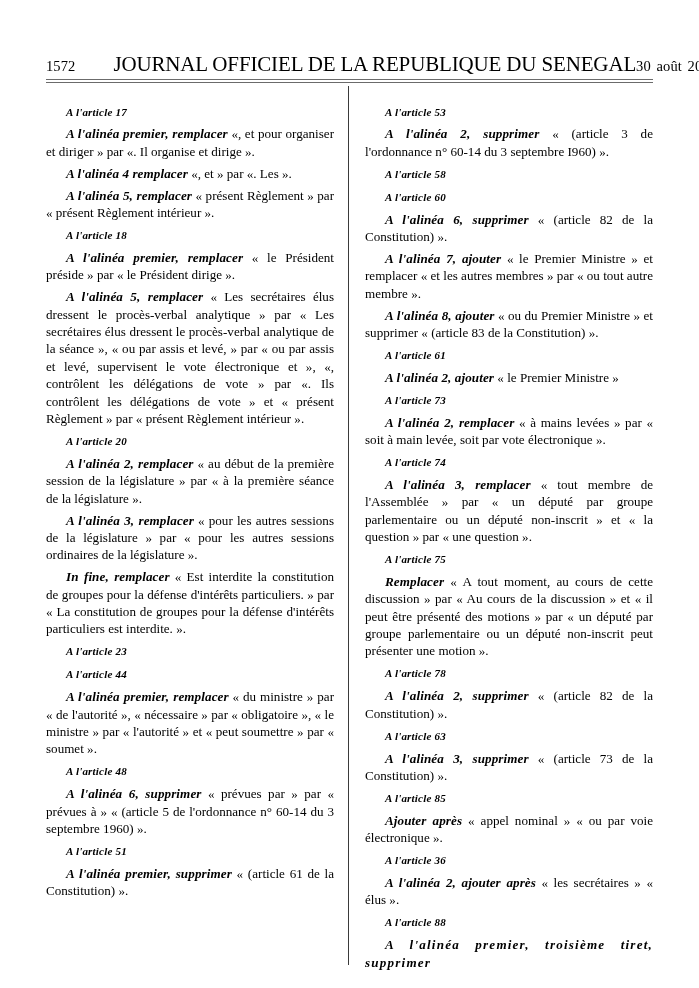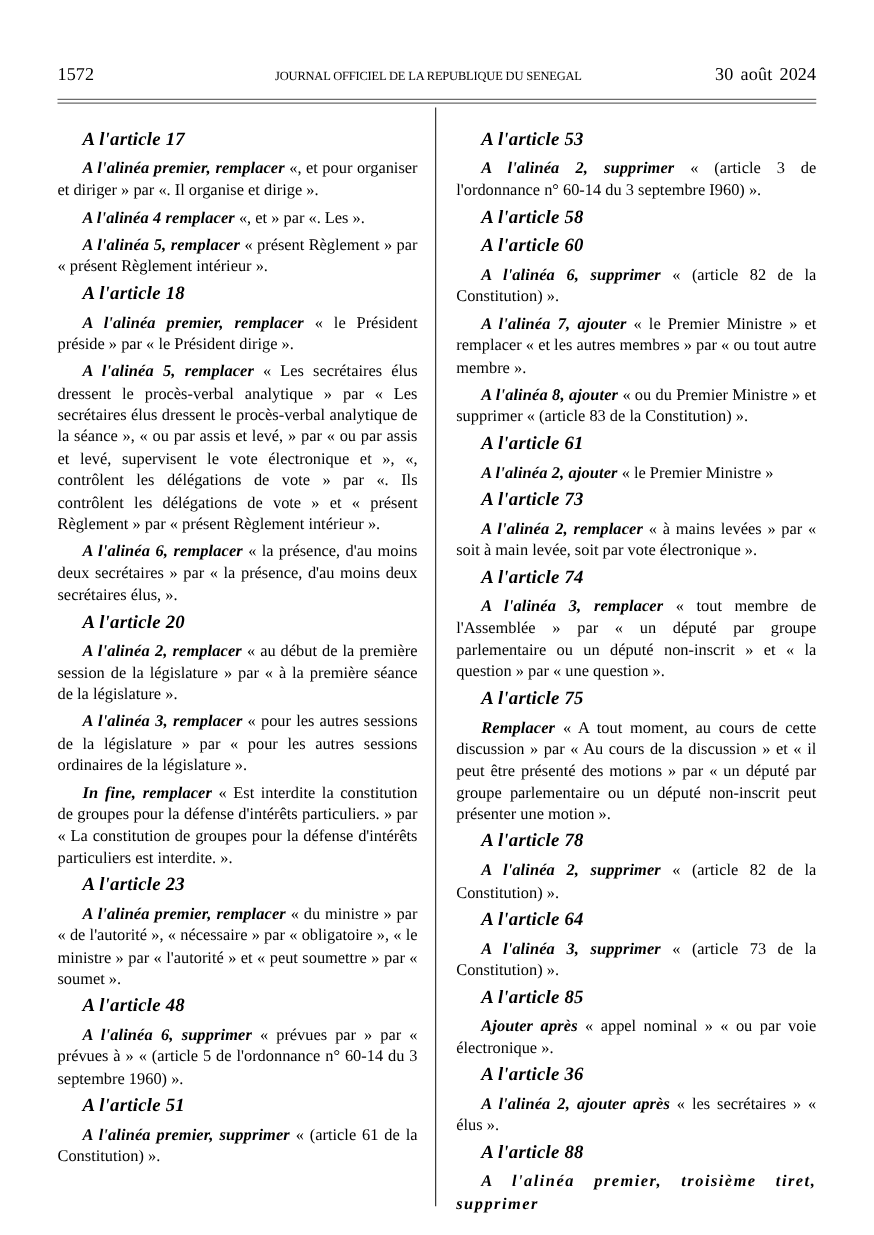--- a/index.html
+++ b/index.html
@@ -34,21 +34,21 @@
     align-items: baseline;
     justify-content: space-between;
     font-size: 14.5px;
     letter-spacing: 0.1px;
   }
   .rh-page-number {
     font-size: 14.5px;
     white-space: nowrap;
   }
   .rh-title {
-    font-size: 10px;
+    font-size: 21px;
     white-space: nowrap;
     letter-spacing: -0.15px;
     margin-left: 38px;
   }
   .rh-date {
     font-size: 14.5px;
     white-space: nowrap;
     word-spacing: 2px;
   }
 
@@ -108,21 +108,21 @@
     line-height: 17.4px;
     text-align: justify;
     text-justify: inter-word;
     hyphens: manual;
   }
   p.art {
     text-align: left;
     text-indent: 20px;
     font-style: italic;
     font-weight: bold;
-    font-size: 15px;
+    font-size: 11px;
     margin-top: 5.5px;
     margin-bottom: 1.5px;
     letter-spacing: 0.2px;
   }
   p.body {
     text-indent: 20px;
     margin-top: 4.5px;
   }
   .lead {
     font-style: italic;
@@ -153,26 +153,26 @@
 
   <div class="columns">
     <div class="col col-left" id="col-left">
         <p class="art">A l'article 17</p>
         <p class="body"><span class="lead">A l'alinéa premier, remplacer</span><span> «, et pour organiser et diriger » par «. Il organise et dirige ».</span></p>
         <p class="body"><span class="lead">A l'alinéa 4 remplacer</span><span> «, et » par «. Les ».</span></p>
         <p class="body"><span class="lead">A l'alinéa 5, remplacer</span><span> « présent Règlement » par « présent Règlement intérieur ».</span></p>
         <p class="art">A l'article 18</p>
         <p class="body"><span class="lead">A l'alinéa premier, remplacer</span><span> « le Président préside » par « le Président dirige ».</span></p>
         <p class="body"><span class="lead">A l'alinéa 5, remplacer</span><span> « Les secrétaires élus dressent le procès-verbal analytique » par « Les secrétaires élus dressent le procès-verbal analytique de la séance », « ou par assis et levé, » par « ou par assis et levé, supervisent le vote électronique et », «, contrôlent les délégations de vote » par «. Ils contrôlent les délégations de vote » et « présent Règlement » par « présent Règlement intérieur ».</span></p>
-        <p class="body"><span class="lead">A l'alinéa 6, remplacer</span><span> « la présence, d'au moins deux secrétaires » par « la présence, d'au moins deux secrétaires élus, ».</span></p>
         <p class="art">A l'article 20</p>
         <p class="body"><span class="lead">A l'alinéa 2, remplacer</span><span> « au début de la première session de la législature » par « à la première séance de la législature ».</span></p>
         <p class="body"><span class="lead">A l'alinéa 3, remplacer</span><span> « pour les autres sessions de la législature » par « pour les autres sessions ordinaires de la législature ».</span></p>
         <p class="body"><span class="lead">In fine, remplacer</span><span> « Est interdite la constitution de groupes pour la défense d'intérêts particuliers. » par « La constitution de groupes pour la défense d'intérêts particuliers est interdite. ».</span></p>
         <p class="art">A l'article 23</p>
+        <p class="art">A l'article 44</p>
         <p class="body"><span class="lead">A l'alinéa premier, remplacer</span><span> « du ministre » par « de l'autorité », « nécessaire » par « obligatoire », « le ministre » par « l'autorité » et « peut soumettre » par « soumet ».</span></p>
         <p class="art">A l'article 48</p>
         <p class="body"><span class="lead">A l'alinéa 6, supprimer</span><span> « prévues par » par « prévues à » « (article 5 de l'ordonnance n° 60-14 du 3 septembre 1960) ».</span></p>
         <p class="art">A l'article 51</p>
         <p class="body"><span class="lead">A l'alinéa premier, supprimer</span><span> « (article 61 de la Constitution) ».</span></p>
       </div>
     <div class="col col-right" id="col-right">
         <p class="art">A l'article 53</p>
         <p class="body"><span class="lead">A l'alinéa 2, supprimer</span><span> « (article 3 de l'ordonnance n° 60-14 du 3 septembre I960) ».</span></p>
         <p class="art">A l'article 58</p>
@@ -183,21 +183,21 @@
         <p class="art">A l'article 61</p>
         <p class="body"><span class="lead">A l'alinéa 2, ajouter</span><span> « le Premier Ministre »</span></p>
         <p class="art">A l'article 73</p>
         <p class="body"><span class="lead">A l'alinéa 2, remplacer</span><span> « à mains levées » par « soit à main levée, soit par vote électronique ».</span></p>
         <p class="art">A l'article 74</p>
         <p class="body"><span class="lead">A l'alinéa 3, remplacer</span><span> « tout membre de l'Assemblée » par « un député par groupe parlementaire ou un député non-inscrit » et « la question » par « une question ».</span></p>
         <p class="art">A l'article 75</p>
         <p class="body"><span class="lead">Remplacer</span><span> « A tout moment, au cours de cette discussion » par « Au cours de la discussion » et « il peut être présenté des motions » par « un député par groupe parlementaire ou un député non-inscrit peut présenter une motion ».</span></p>
         <p class="art">A l'article 78</p>
         <p class="body"><span class="lead">A l'alinéa 2, supprimer</span><span> « (article 82 de la Constitution) ».</span></p>
-        <p class="art">A l'article 64</p>
+        <p class="art">A l'article 63</p>
         <p class="body"><span class="lead">A l'alinéa 3, supprimer</span><span> « (article 73 de la Constitution) ».</span></p>
         <p class="art">A l'article 85</p>
         <p class="body"><span class="lead">Ajouter après</span><span> « appel nominal » « ou par voie électronique ».</span></p>
         <p class="art">A l'article 36</p>
         <p class="body"><span class="lead">A l'alinéa 2, ajouter après</span><span> « les secrétaires » « élus ».</span></p>
         <p class="art">A l'article 88</p>
         <p class="body"><span class="lead spaced">A l'alinéa premier, troisième tiret, supprimer</span></p>
       </div>
   </div>
 

